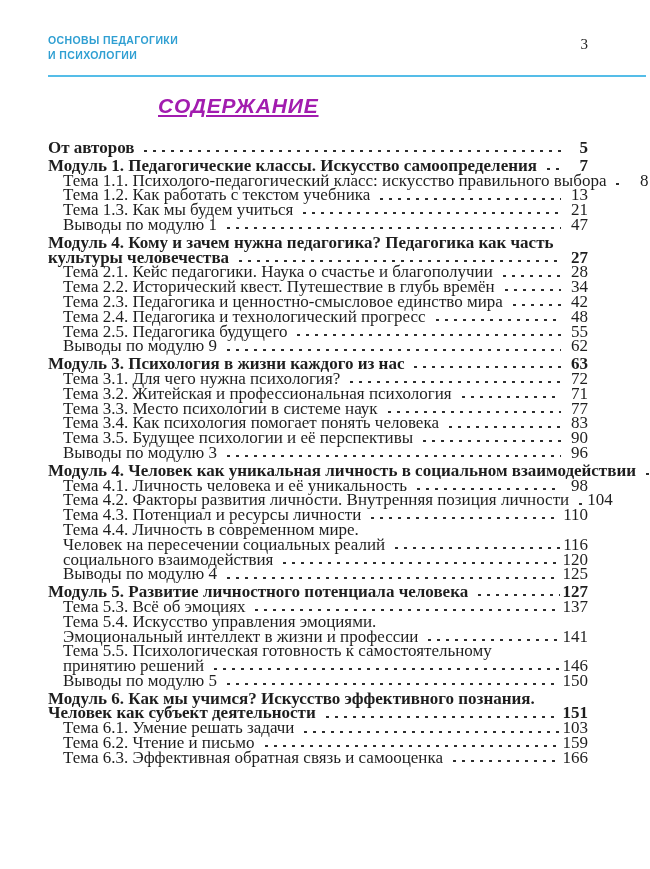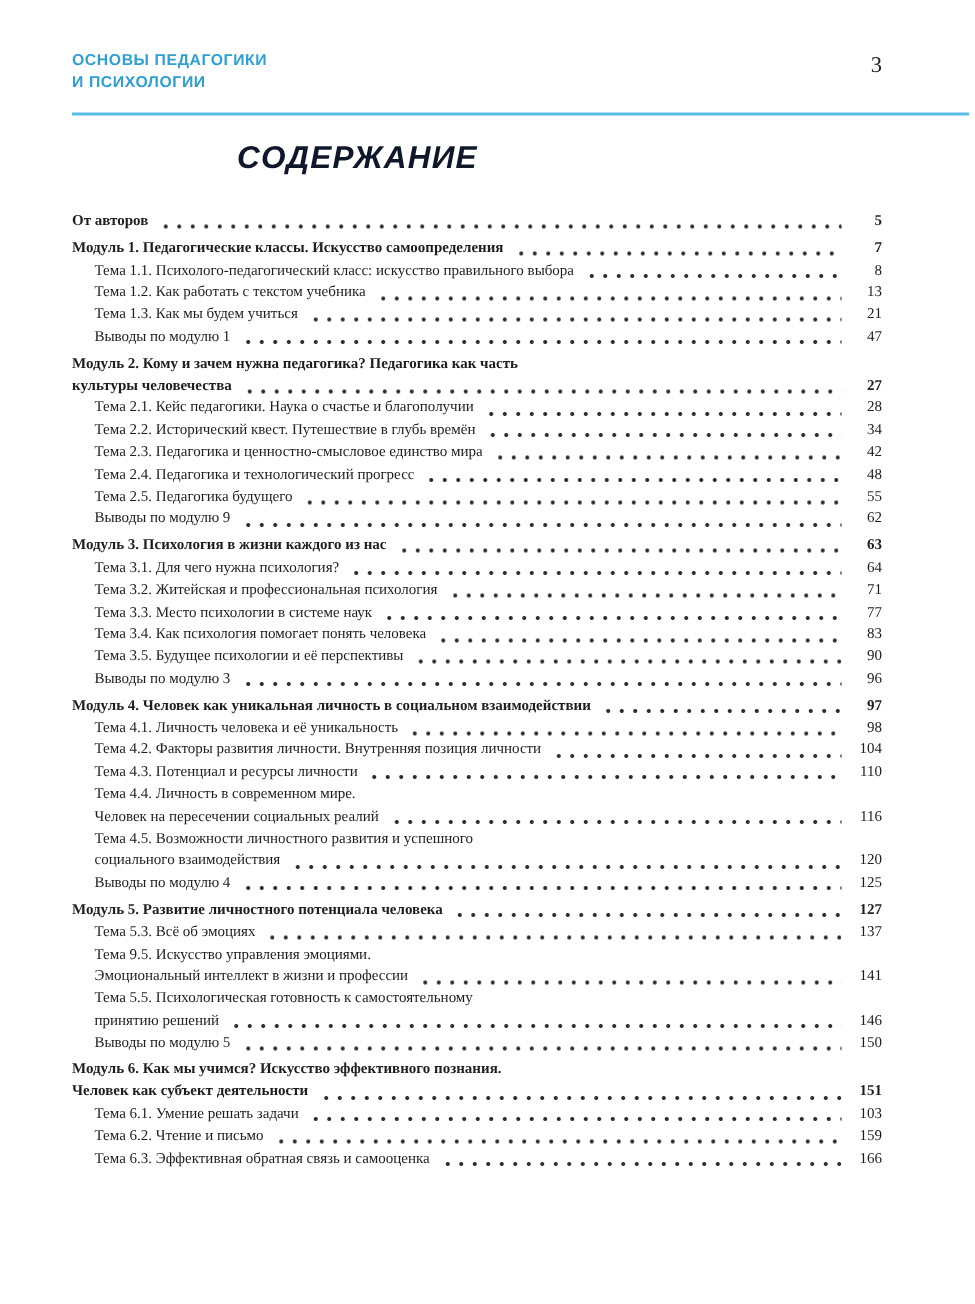--- a/index.html
+++ b/index.html
@@ -38,27 +38,28 @@
     background: #55bde8;
     margin-top: 12px;
   }
   .title {
     font-family: "Liberation Sans", sans-serif;
     font-weight: bold;
     font-style: italic;
     font-size: 21px;
     line-height: 26px;
     letter-spacing: 0.8px;
-    color: #0f172a;
+    color: #a21caf;
     margin: 16px 0 0 110px;
+    text-decoration: underline;
   }
   .toc {
     width: 540px;
     margin-top: 22px;
-    font-size: 10px;
+    font-size: 17px;
     line-height: 14.8px;
   }
   .entry.gap { margin-top: 3px; }
   .entry.bold { font-weight: bold; }
   .entry.indented .line { padding-left: 15px; }
   .line { display: flex; }
   .txt { white-space: nowrap; }
   .leader {
     flex: 1 1 auto;
     min-width: 10px;
@@ -119,21 +120,21 @@
       </div>
       <div class="entry indented">
         <div class="line">
           <span class="txt">Выводы по модулю 1</span>
           <span class="leader"></span>
           <span class="pg">47</span>
         </div>
       </div>
       <div class="entry bold gap">
         <div class="line">
-          <span class="txt">Модуль 2. Кому и зачем нужна педагогика? Педагогика как часть</span>
+          <span class="txt">Модуль 4. Кому и зачем нужна педагогика? Педагогика как часть</span>
         </div>
         <div class="line">
           <span class="txt">культуры человечества</span>
           <span class="leader"></span>
           <span class="pg">27</span>
         </div>
       </div>
       <div class="entry indented">
         <div class="line">
           <span class="txt">Тема 2.1. Кейс педагогики. Наука о счастье и благополучии</span>
@@ -180,21 +181,21 @@
         <div class="line">
           <span class="txt">Модуль 3. Психология в жизни каждого из нас</span>
           <span class="leader"></span>
           <span class="pg">63</span>
         </div>
       </div>
       <div class="entry indented">
         <div class="line">
           <span class="txt">Тема 3.1. Для чего нужна психология?</span>
           <span class="leader"></span>
-          <span class="pg">64</span>
+          <span class="pg">72</span>
         </div>
       </div>
       <div class="entry indented">
         <div class="line">
           <span class="txt">Тема 3.2. Житейская и профессиональная психология</span>
           <span class="leader"></span>
           <span class="pg">71</span>
         </div>
       </div>
       <div class="entry indented">
@@ -258,23 +259,20 @@
           <span class="txt">Тема 4.4. Личность в современном мире.</span>
         </div>
         <div class="line">
           <span class="txt">Человек на пересечении социальных реалий</span>
           <span class="leader"></span>
           <span class="pg">116</span>
         </div>
       </div>
       <div class="entry indented">
         <div class="line">
-          <span class="txt">Тема 4.5. Возможности личностного развития и успешного</span>
-        </div>
-        <div class="line">
           <span class="txt">социального взаимодействия</span>
           <span class="leader"></span>
           <span class="pg">120</span>
         </div>
       </div>
       <div class="entry indented">
         <div class="line">
           <span class="txt">Выводы по модулю 4</span>
           <span class="leader"></span>
           <span class="pg">125</span>
@@ -289,21 +287,21 @@
       </div>
       <div class="entry indented">
         <div class="line">
           <span class="txt">Тема 5.3. Всё об эмоциях</span>
           <span class="leader"></span>
           <span class="pg">137</span>
         </div>
       </div>
       <div class="entry indented">
         <div class="line">
-          <span class="txt">Тема 9.5. Искусство управления эмоциями.</span>
+          <span class="txt">Тема 5.4. Искусство управления эмоциями.</span>
         </div>
         <div class="line">
           <span class="txt">Эмоциональный интеллект в жизни и профессии</span>
           <span class="leader"></span>
           <span class="pg">141</span>
         </div>
       </div>
       <div class="entry indented">
         <div class="line">
           <span class="txt">Тема 5.5. Психологическая готовность к самостоятельному</span>

